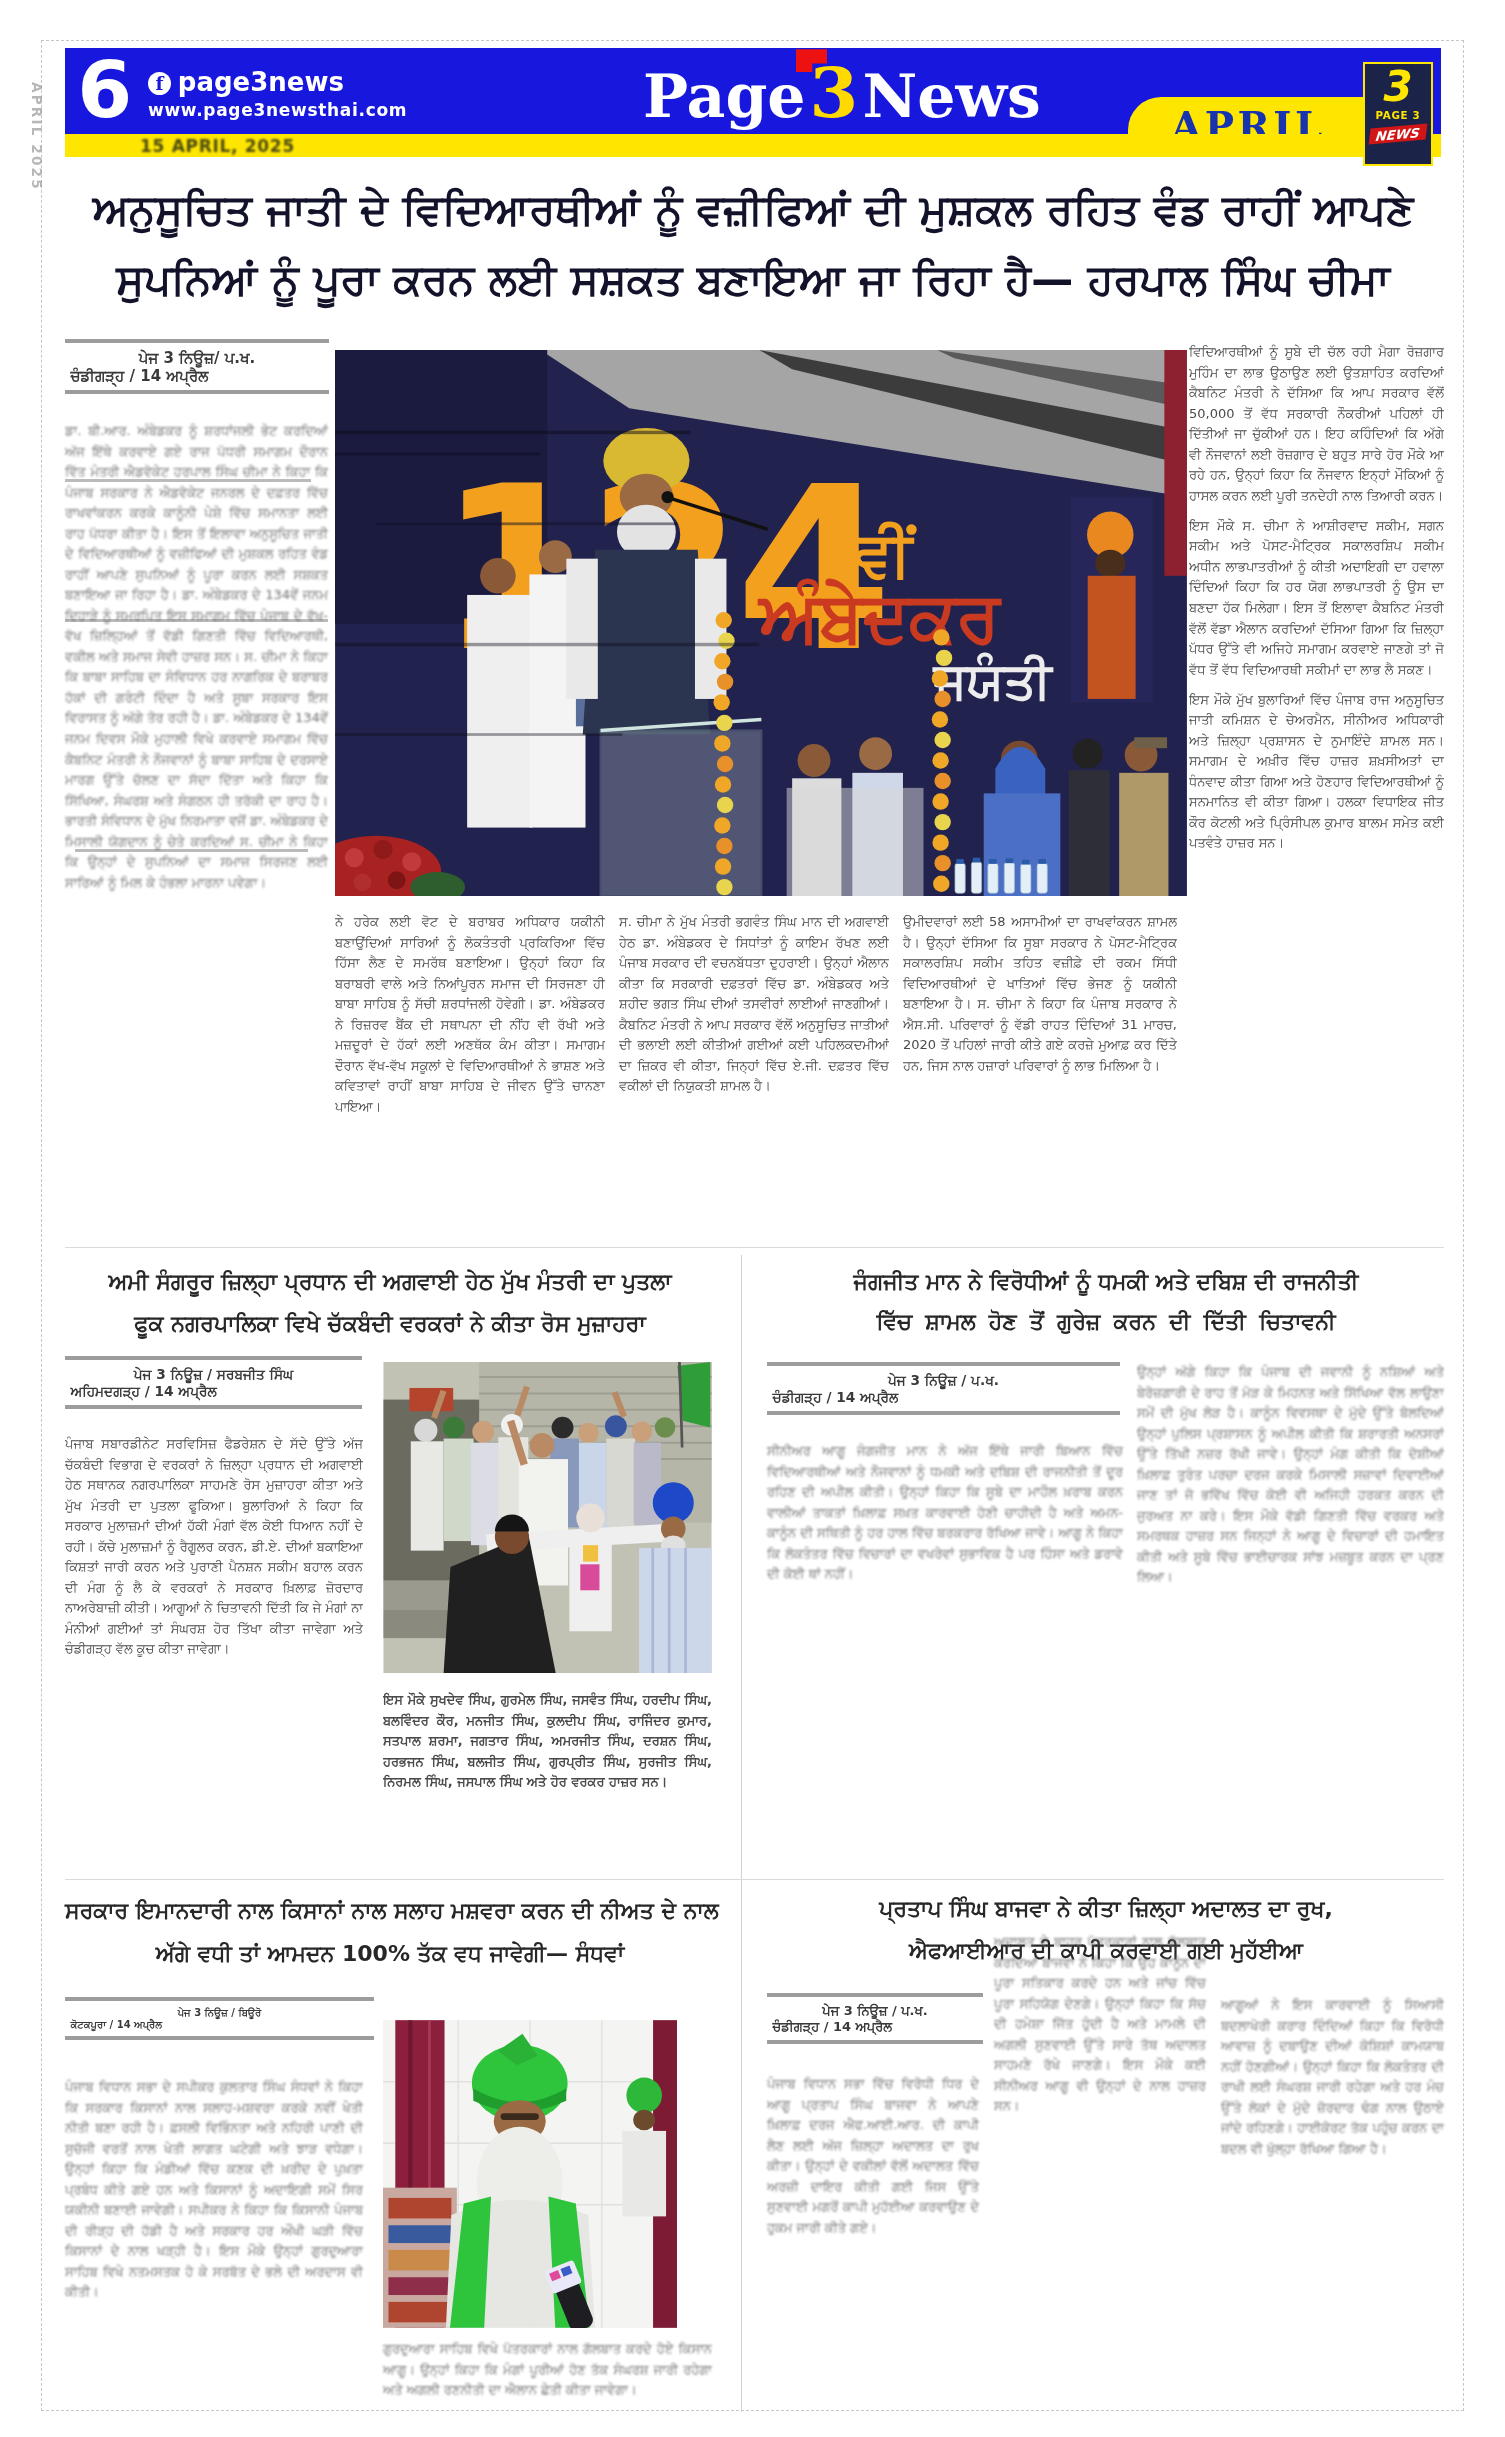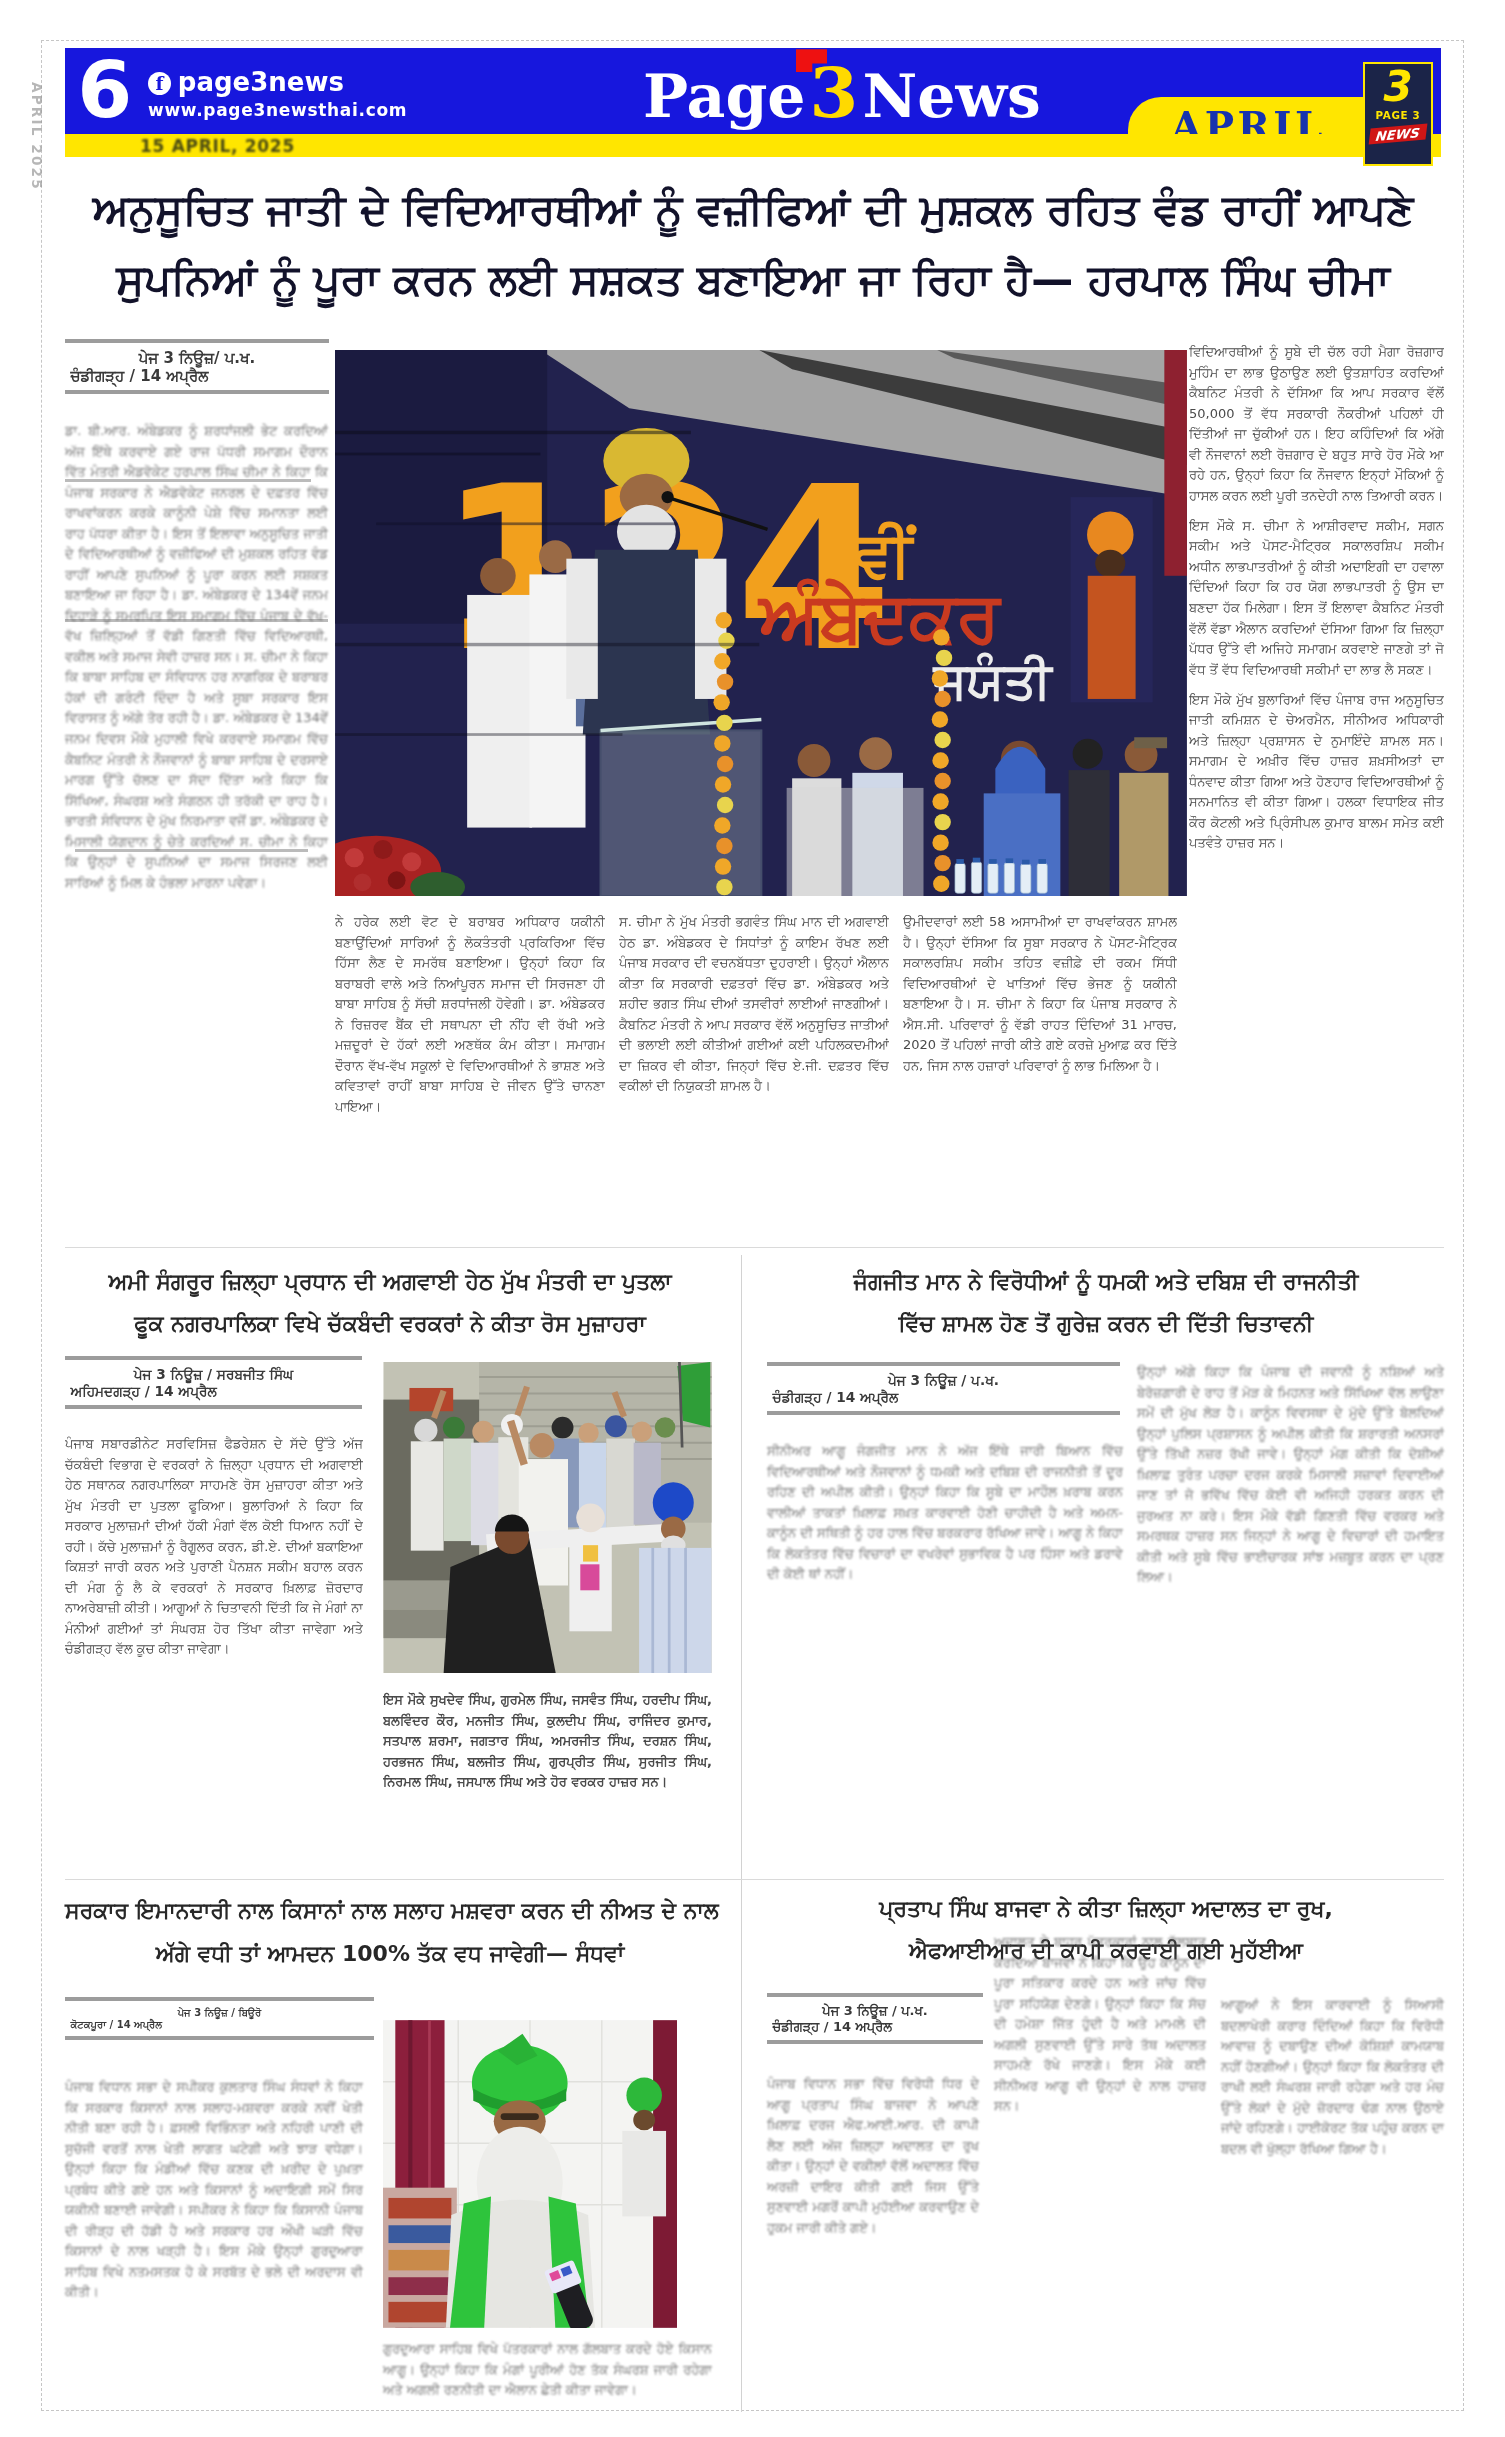--- a/index.html
+++ b/index.html
@@ -274,21 +274,21 @@
     <circle cx="424" cy="244" r="18" fill="#9a6a45"></circle>
     <ellipse cx="424" cy="268" rx="18" ry="14" fill="#e0e0e0"></ellipse>
     <rect x="374" y="272" width="106" height="183" fill="#cdd7ea"></rect>
     <line x1="394" y1="272" x2="394" y2="455" stroke="#aab8d4" stroke-width="4"></line>
       <line x1="418" y1="272" x2="418" y2="455" stroke="#aab8d4" stroke-width="4"></line>
       <line x1="442" y1="272" x2="442" y2="455" stroke="#aab8d4" stroke-width="4"></line>
   </svg>
   <div class="a col soft" style="left:383px;top:1690px;width:329px;height:186px;overflow:hidden;font-weight:bold;">ਇਸ ਮੌਕੇ ਸੁਖਦੇਵ ਸਿੰਘ, ਗੁਰਮੇਲ ਸਿੰਘ, ਜਸਵੰਤ ਸਿੰਘ, ਹਰਦੀਪ ਸਿੰਘ, ਬਲਵਿੰਦਰ ਕੌਰ, ਮਨਜੀਤ ਸਿੰਘ, ਕੁਲਦੀਪ ਸਿੰਘ, ਰਾਜਿੰਦਰ ਕੁਮਾਰ, ਸਤਪਾਲ ਸ਼ਰਮਾ, ਜਗਤਾਰ ਸਿੰਘ, ਅਮਰਜੀਤ ਸਿੰਘ, ਦਰਸ਼ਨ ਸਿੰਘ, ਹਰਭਜਨ ਸਿੰਘ, ਬਲਜੀਤ ਸਿੰਘ, ਗੁਰਪ੍ਰੀਤ ਸਿੰਘ, ਸੁਰਜੀਤ ਸਿੰਘ, ਨਿਰਮਲ ਸਿੰਘ, ਜਸਪਾਲ ਸਿੰਘ ਅਤੇ ਹੋਰ ਵਰਕਰ ਹਾਜ਼ਰ ਸਨ।</div>
 
   <div class="a hl-sub" style="left:767px;top:1261px;width:678px;">ਜੰਗਜੀਤ ਮਾਨ ਨੇ ਵਿਰੋਧੀਆਂ ਨੂੰ ਧਮਕੀ ਅਤੇ ਦਬਿਸ਼ ਦੀ ਰਾਜਨੀਤੀ</div>
-  <div class="a hl-sub" style="left:767px;top:1303px;width:678px;">ਵਿੱਚ ਸ਼ਾਮਲ ਹੋਣ ਤੋਂ ਗੁਰੇਜ਼ ਕਰਨ ਦੀ ਦਿੱਤੀ ਚਿਤਾਵਨੀ</div>
+  <div class="a hl-sub" style="left:767px;top:1303px;width:678px;font-family:Liberation Mono, monospace;">ਵਿੱਚ ਸ਼ਾਮਲ ਹੋਣ ਤੋਂ ਗੁਰੇਜ਼ ਕਰਨ ਦੀ ਦਿੱਤੀ ਚਿਤਾਵਨੀ</div>
   <div class="a dateline" style="left:767px;top:1362px;width:342px;font-size:13.7px;">
     <div class="c">ਪੇਜ 3 ਨਿਊਜ਼ / ਪ.ਖ.</div>
     <div>ਚੰਡੀਗੜ੍ਹ / 14 ਅਪ੍ਰੈਲ</div>
   </div>
   <div class="a col ghost" style="left:767px;top:1441px;width:356px;height:437px;overflow:hidden;">ਸੀਨੀਅਰ ਆਗੂ ਜੰਗਜੀਤ ਮਾਨ ਨੇ ਅੱਜ ਇੱਥੇ ਜਾਰੀ ਬਿਆਨ ਵਿੱਚ ਵਿਦਿਆਰਥੀਆਂ ਅਤੇ ਨੌਜਵਾਨਾਂ ਨੂੰ ਧਮਕੀ ਅਤੇ ਦਬਿਸ਼ ਦੀ ਰਾਜਨੀਤੀ ਤੋਂ ਦੂਰ ਰਹਿਣ ਦੀ ਅਪੀਲ ਕੀਤੀ। ਉਨ੍ਹਾਂ ਕਿਹਾ ਕਿ ਸੂਬੇ ਦਾ ਮਾਹੌਲ ਖ਼ਰਾਬ ਕਰਨ ਵਾਲੀਆਂ ਤਾਕਤਾਂ ਖ਼ਿਲਾਫ਼ ਸਖ਼ਤ ਕਾਰਵਾਈ ਹੋਣੀ ਚਾਹੀਦੀ ਹੈ ਅਤੇ ਅਮਨ-ਕਾਨੂੰਨ ਦੀ ਸਥਿਤੀ ਨੂੰ ਹਰ ਹਾਲ ਵਿੱਚ ਬਰਕਰਾਰ ਰੱਖਿਆ ਜਾਵੇ। ਆਗੂ ਨੇ ਕਿਹਾ ਕਿ ਲੋਕਤੰਤਰ ਵਿੱਚ ਵਿਚਾਰਾਂ ਦਾ ਵਖਰੇਵਾਂ ਸੁਭਾਵਿਕ ਹੈ ਪਰ ਹਿੰਸਾ ਅਤੇ ਡਰਾਵੇ ਦੀ ਕੋਈ ਥਾਂ ਨਹੀਂ।</div>
   <div class="a col ghost" style="left:1137px;top:1362px;width:307px;height:515px;overflow:hidden;">ਉਨ੍ਹਾਂ ਅੱਗੇ ਕਿਹਾ ਕਿ ਪੰਜਾਬ ਦੀ ਜਵਾਨੀ ਨੂੰ ਨਸ਼ਿਆਂ ਅਤੇ ਬੇਰੋਜ਼ਗਾਰੀ ਦੇ ਰਾਹ ਤੋਂ ਮੋੜ ਕੇ ਮਿਹਨਤ ਅਤੇ ਸਿੱਖਿਆ ਵੱਲ ਲਾਉਣਾ ਸਮੇਂ ਦੀ ਮੁੱਖ ਲੋੜ ਹੈ। ਕਾਨੂੰਨ ਵਿਵਸਥਾ ਦੇ ਮੁੱਦੇ ਉੱਤੇ ਬੋਲਦਿਆਂ ਉਨ੍ਹਾਂ ਪੁਲਿਸ ਪ੍ਰਸ਼ਾਸਨ ਨੂੰ ਅਪੀਲ ਕੀਤੀ ਕਿ ਸ਼ਰਾਰਤੀ ਅਨਸਰਾਂ ਉੱਤੇ ਤਿੱਖੀ ਨਜ਼ਰ ਰੱਖੀ ਜਾਵੇ। ਉਨ੍ਹਾਂ ਮੰਗ ਕੀਤੀ ਕਿ ਦੋਸ਼ੀਆਂ ਖ਼ਿਲਾਫ਼ ਤੁਰੰਤ ਪਰਚਾ ਦਰਜ ਕਰਕੇ ਮਿਸਾਲੀ ਸਜ਼ਾਵਾਂ ਦਿਵਾਈਆਂ ਜਾਣ ਤਾਂ ਜੋ ਭਵਿੱਖ ਵਿੱਚ ਕੋਈ ਵੀ ਅਜਿਹੀ ਹਰਕਤ ਕਰਨ ਦੀ ਜੁਰਅਤ ਨਾ ਕਰੇ। ਇਸ ਮੌਕੇ ਵੱਡੀ ਗਿਣਤੀ ਵਿੱਚ ਵਰਕਰ ਅਤੇ ਸਮਰਥਕ ਹਾਜ਼ਰ ਸਨ ਜਿਨ੍ਹਾਂ ਨੇ ਆਗੂ ਦੇ ਵਿਚਾਰਾਂ ਦੀ ਹਮਾਇਤ ਕੀਤੀ ਅਤੇ ਸੂਬੇ ਵਿੱਚ ਭਾਈਚਾਰਕ ਸਾਂਝ ਮਜ਼ਬੂਤ ਕਰਨ ਦਾ ਪ੍ਰਣ ਲਿਆ।</div>
 
   <div class="a hl-sub" style="left:65px;top:1890px;width:650px;">ਸਰਕਾਰ ਇਮਾਨਦਾਰੀ ਨਾਲ ਕਿਸਾਨਾਂ ਨਾਲ ਸਲਾਹ ਮਸ਼ਵਰਾ ਕਰਨ ਦੀ ਨੀਅਤ ਦੇ ਨਾਲ</div>
   <div class="a hl-sub" style="left:65px;top:1933px;width:650px;">ਅੱਗੇ ਵਧੀ ਤਾਂ ਆਮਦਨ 100% ਤੱਕ ਵਧ ਜਾਵੇਗੀ— ਸੰਧਵਾਂ</div>
   <div class="a dateline" style="left:65px;top:1997px;width:298px;font-size:10px;">

